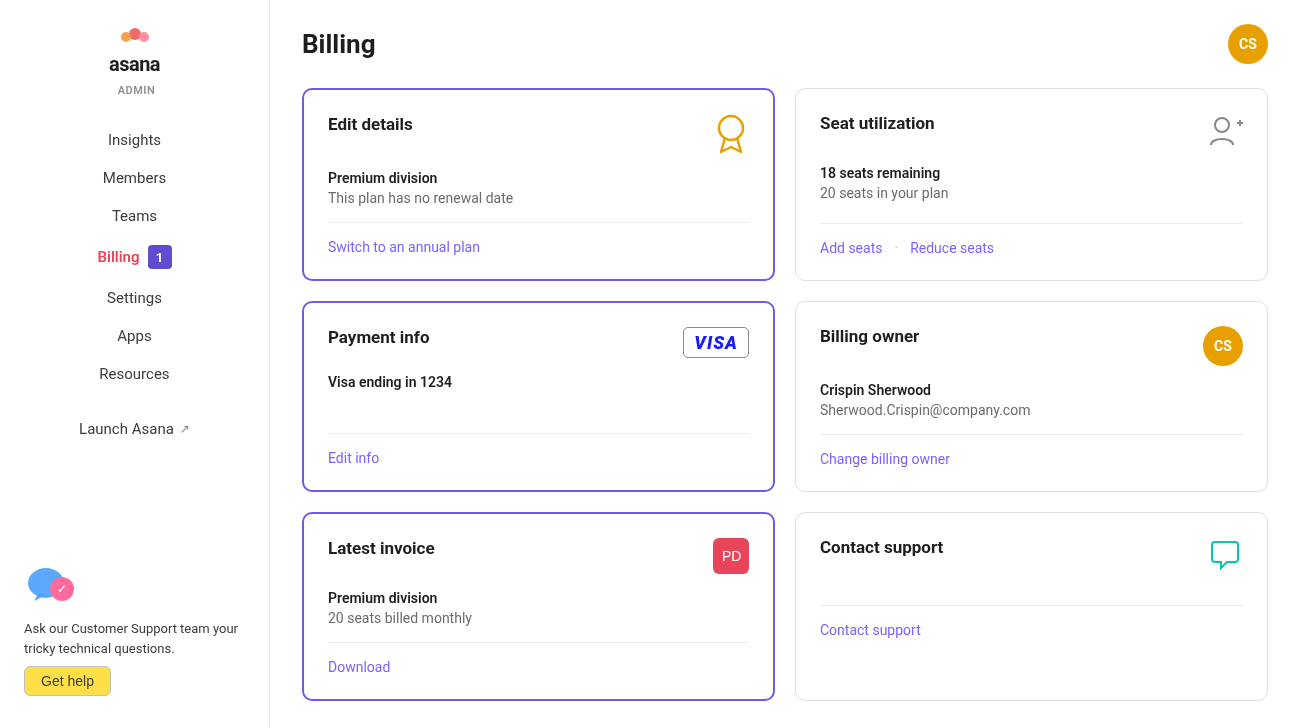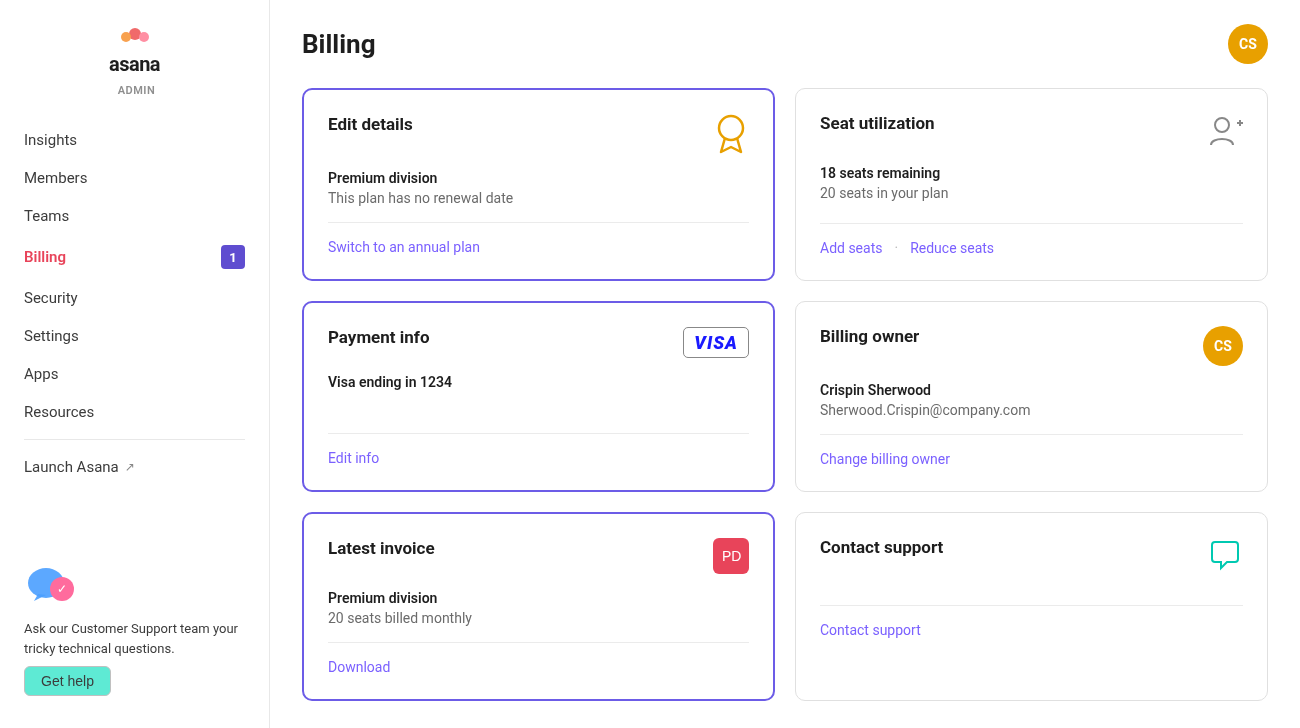--- a/index.html
+++ b/index.html
@@ -38,20 +38,21 @@
       font-weight: 600;
       color: #8f8f8f;
       text-transform: uppercase;
       letter-spacing: 0.5px;
       margin-left: 4px;
     }
     .sidebar-nav {
       flex: 1;
       display: flex;
       flex-direction: column;
+      align-items: center;
     }
     .nav-item {
       padding: 10px 24px;
       font-size: 15px;
       color: #3c3c3c;
       cursor: pointer;
       display: flex;
       align-items: center;
       gap: 8px;
     }
@@ -86,21 +87,21 @@
       gap: 4px;
       margin-bottom: 4px;
     }
     .support-text {
       font-size: 13px;
       color: #3c3c3c;
       line-height: 1.5;
     }
     .get-help-btn {
       border: 1px solid #c0c0c0;
-      background: #5eead4;
+      background: #fde047;
       border-radius: 6px;
       padding: 6px 16px;
       font-size: 14px;
       cursor: pointer;
       width: fit-content;
       color: #3c3c3c;
     }
 
     
     .step-badge {
@@ -294,23 +295,20 @@
       <span>Members</span>
     </div>
     <div class="nav-item">
       <span>Teams</span>
     </div>
     <div class="nav-item active">
       <span>Billing</span>
       <span class="step-badge">1</span>
     </div>
     <div class="nav-item">
-      <span>Security</span>
-    </div>
-    <div class="nav-item">
       <span>Settings</span>
     </div>
     <div class="nav-item">
       <span>Apps</span>
     </div>
     <div class="nav-item">
       <span>Resources</span>
     </div>
 
     <hr class="sidebar-divider">

